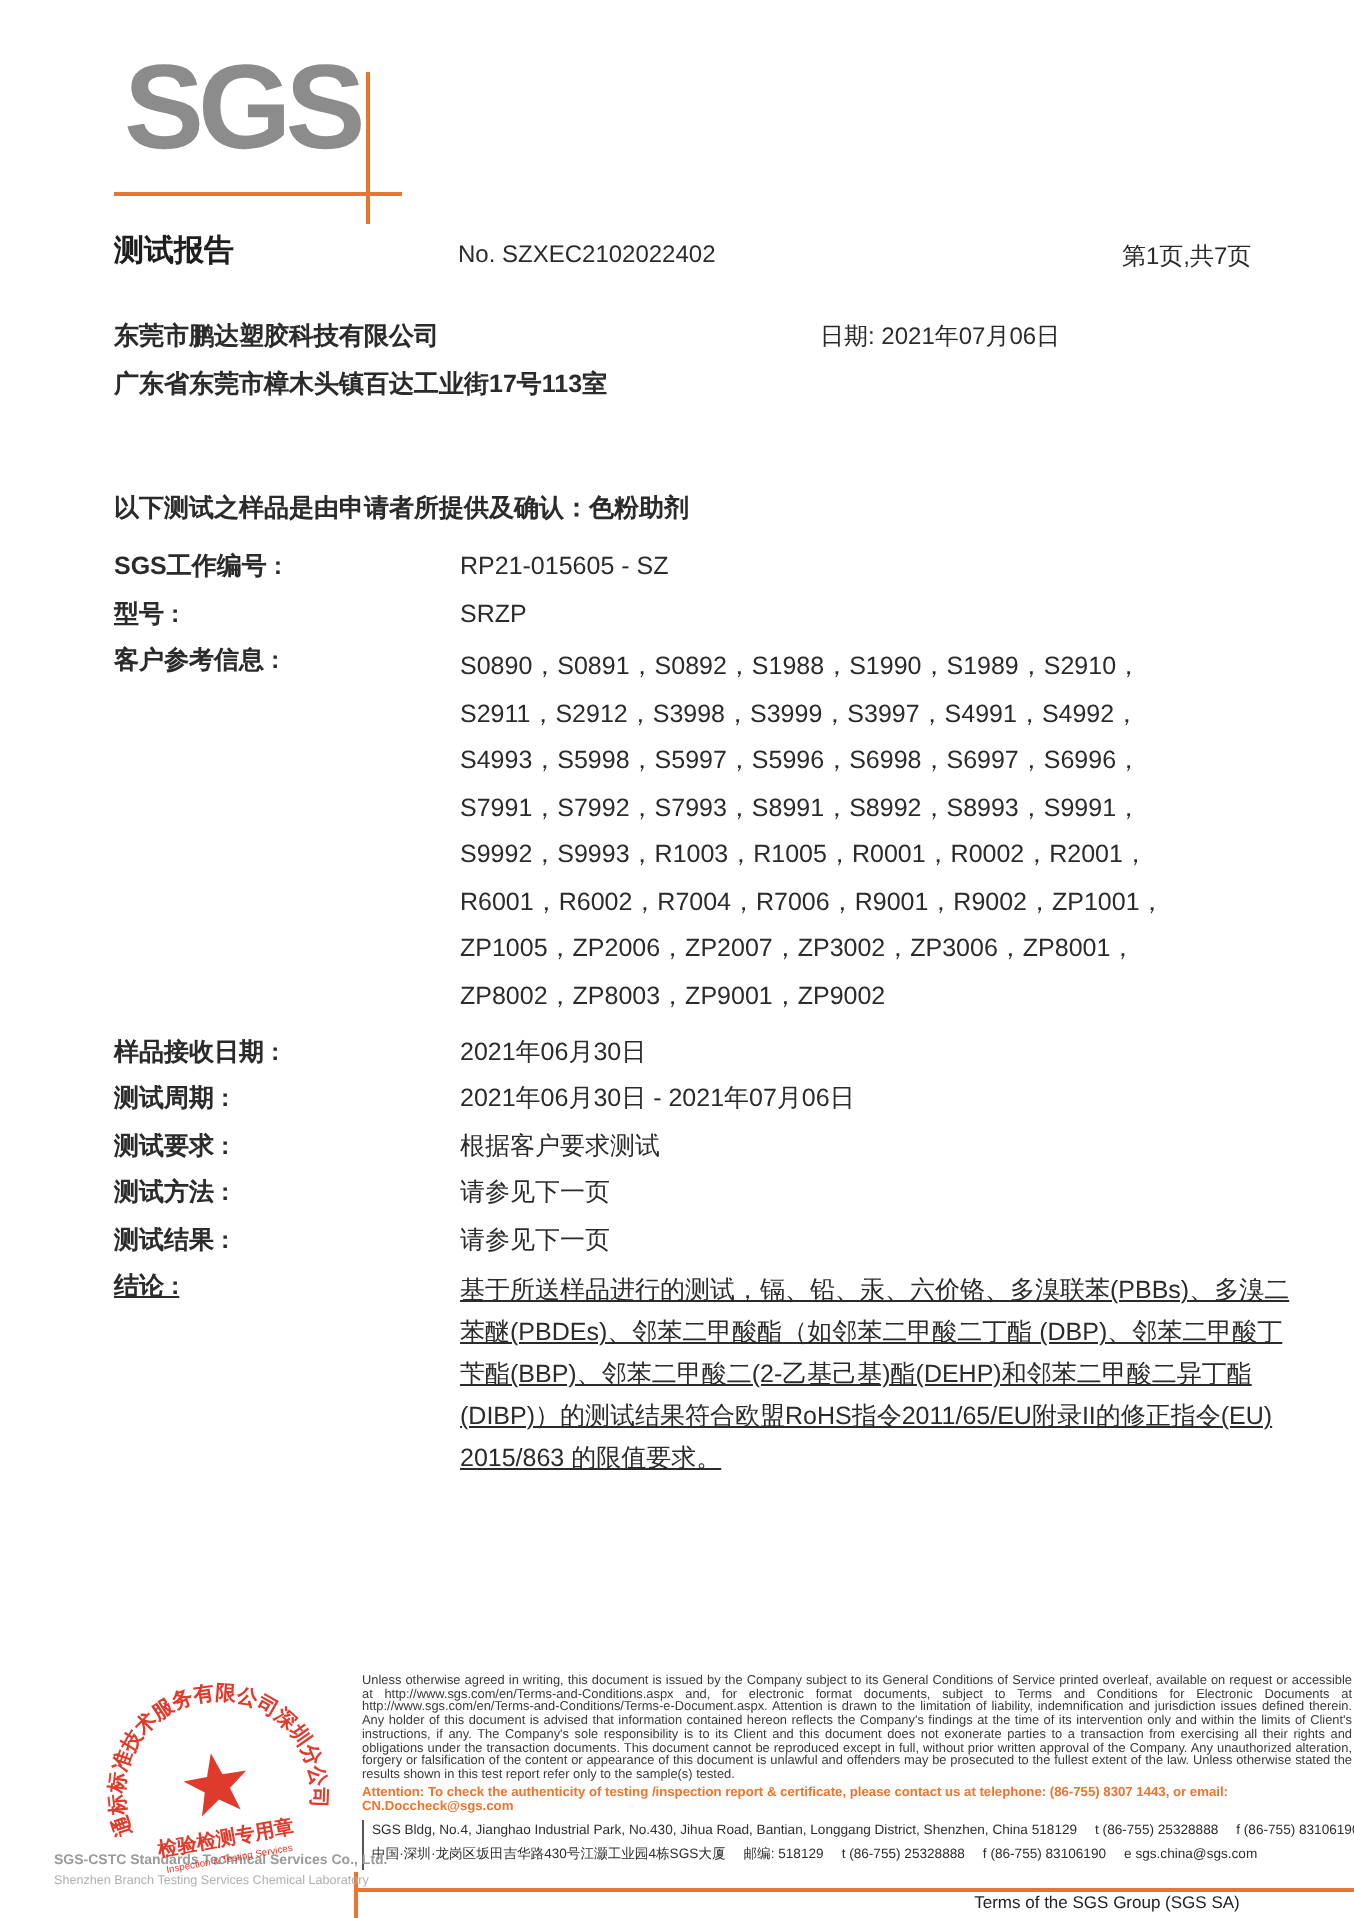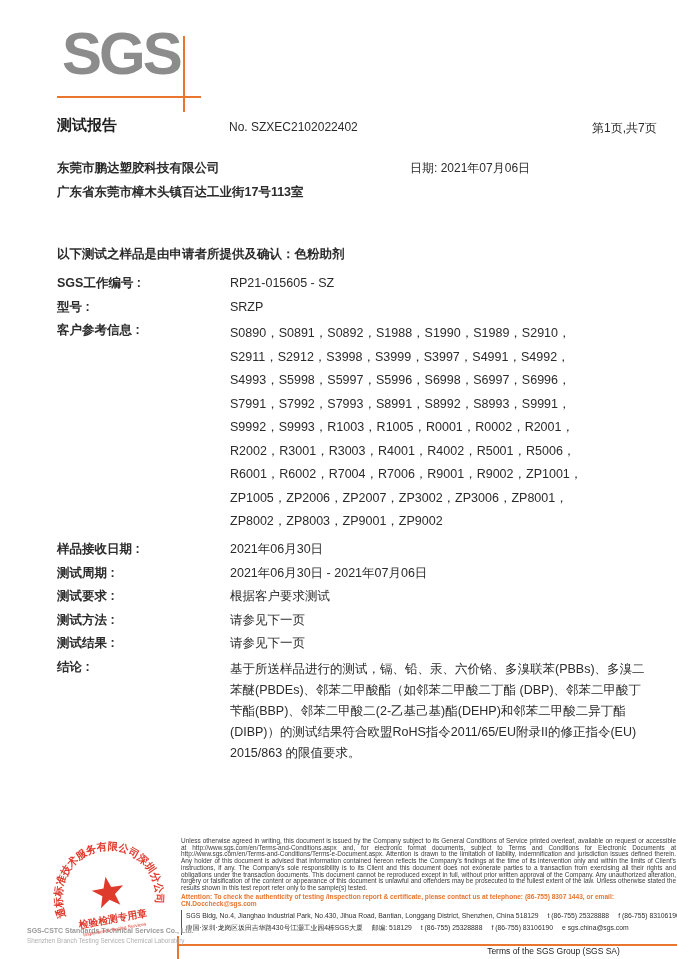--- a/index.html
+++ b/index.html
@@ -9,34 +9,34 @@
   
   .logo-text{position:absolute;left:62px;top:24px;font-size:60px;font-weight:bold;
              color:#8c8c8c;letter-spacing:-3px;line-height:1;}
   .logo-underline{position:absolute;left:57px;top:96px;width:144px;height:2px;background:#e8762f;}
   .logo-vline{position:absolute;left:183px;top:36px;width:2px;height:76px;background:#e8762f;}
 
   
   .report-title{position:absolute;left:57px;top:116px;font-size:15px;font-weight:bold;color:#1e1e1e;}
   .report-no{position:absolute;left:229px;top:120px;font-size:12px;}
   .report-date{position:absolute;left:410px;top:120px;font-size:12px;margin-top:40px;}
-  .report-page{position:absolute;left:592px;top:120px;font-size:12px;}
+  .report-page{position:absolute;left:561px;top:120px;font-size:12px;}
 
   
   .applicant-name{position:absolute;left:57px;top:160px;font-size:12.5px;font-weight:bold;}
   .applicant-address{position:absolute;left:57px;top:184px;font-size:12.5px;font-weight:bold;}
 
   
   .info{position:absolute;left:57px;top:246px;width:596px;font-size:12.5px;}
   .intro{font-weight:bold;line-height:16px;margin-bottom:13px;}
   .row{display:flex;margin-bottom:7.5px;line-height:16px;}
   .row .lbl{width:173px;flex-shrink:0;font-weight:bold;}
   .row .val{flex:1;}
   .ref-lines{line-height:23.5px;}
-  .row.conclusion{margin-top:1px;}
+  .row.conclusion{margin-top:1px;text-decoration:underline;}
   .row.conclusion .val{line-height:21px;}
 
   
   .footer-right{position:absolute;left:181px;top:838px;width:495px;}
   .legal{font-size:6.45px;line-height:6.7px;text-align:justify;color:#3a3a3a;margin:0 0 1px 0;}
   .attention{font-size:6.6px;line-height:7px;font-weight:bold;color:#e8762f;margin:0 0 3px 0;}
   .addresses{border-left:1px solid #555;padding-left:4px;}
   .addr-row{display:flex;gap:9px;align-items:baseline;font-size:6.8px;line-height:12.5px;
             color:#2e2e2e;white-space:nowrap;}
   .footer-rule{position:absolute;left:178px;top:944px;width:499px;height:2px;background:#e8762f;}
@@ -80,21 +80,20 @@
     </div>
 
     <div class="row">
       <span class="lbl">客户参考信息 :</span>
       <span class="val ref-lines">
         <div>S0890，S0891，S0892，S1988，S1990，S1989，S2910，</div>
         <div>S2911，S2912，S3998，S3999，S3997，S4991，S4992，</div>
         <div>S4993，S5998，S5997，S5996，S6998，S6997，S6996，</div>
         <div>S7991，S7992，S7993，S8991，S8992，S8993，S9991，</div>
         <div>S9992，S9993，R1003，R1005，R0001，R0002，R2001，</div>
-        <div>R2002，R3001，R3003，R4001，R4002，R5001，R5006，</div>
         <div>R6001，R6002，R7004，R7006，R9001，R9002，ZP1001，</div>
         <div>ZP1005，ZP2006，ZP2007，ZP3002，ZP3006，ZP8001，</div>
         <div>ZP8002，ZP8003，ZP9001，ZP9002</div>
       </span>
     </div>
 
     <div class="row">
       <span class="lbl">样品接收日期 :</span>
       <span class="val">2021年06月30日</span>
     </div>

